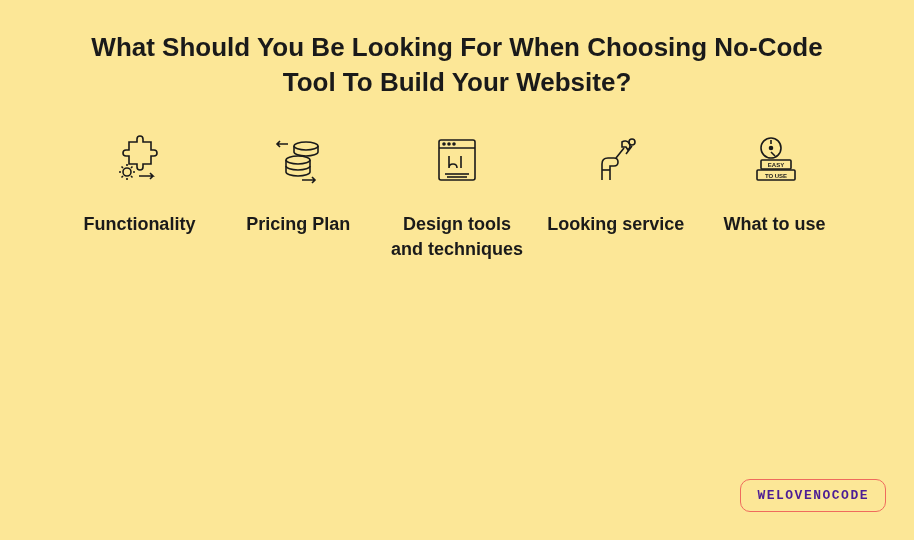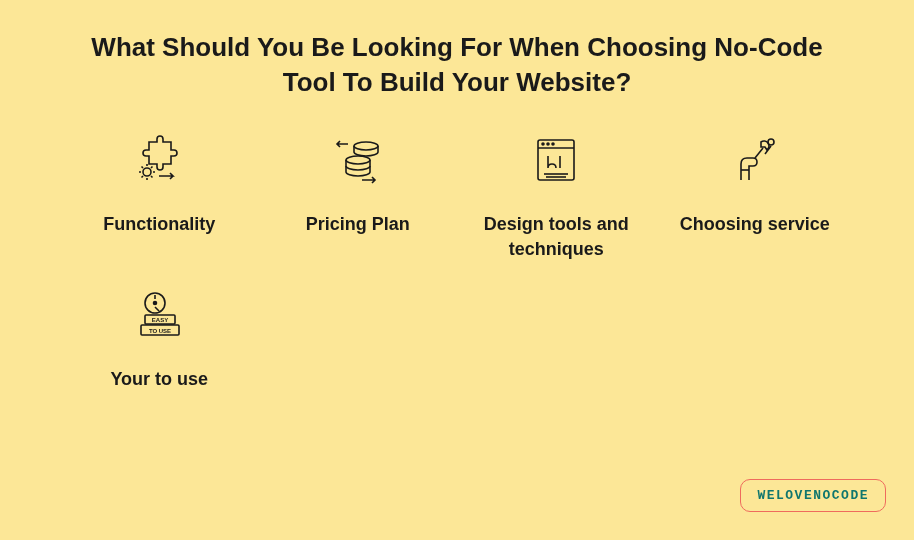--- a/index.html
+++ b/index.html
@@ -18,22 +18,22 @@
 .title {
   font-size: 26px;
   font-weight: 800;
   text-align: center;
   line-height: 1.35;
   margin-bottom: 32px;
   padding: 0 30px;
 }
 .grid {
   display: grid;
-  grid-template-columns: repeat(4, 1fr);
-  gap: 24px 20px;
+  grid-template-columns: repeat(5, 1fr);
+  gap: 40px 20px;
   padding: 0 30px;
 }
 .item {
   display: flex;
   flex-direction: column;
   align-items: center;
   text-align: center;
 }
 .icon-wrap {
   width: 56px;
@@ -46,21 +46,21 @@
 .label {
   font-size: 18px;
   font-weight: 600;
   line-height: 1.4;
 }
 .brand {
   position: absolute;
   bottom: 28px;
   right: 28px;
   border: 1.5px solid #ef6b5d;
-  color: #0f766e;
+  color: #4c1d95;
   border-radius: 10px;
   padding: 8px 16px;
   font-family: "Courier New", monospace;
   font-size: 13px;
   font-weight: 700;
   letter-spacing: 1.5px;
 }
 svg { stroke: #1a1a1a; stroke-width: 1.6; fill: none; }
 </style>
 </head>
@@ -118,34 +118,34 @@
       <div class="icon-wrap">
         <svg viewBox="0 0 56 56" width="56" height="56">
           <path d="M14 48 v-16 q0 -6 6 -6 h6 q4 0 4 4 t-4 4 h-4 v14"></path>
           <line x1="14" y1="38" x2="22" y2="38"></line>
           <path d="M28 26 l8 -10"></path>
           <path d="M34 10 a5 5 0 1 1 6 8 l-2 -3 -4 0 z"></path>
           <path d="M38 22 l6 -8"></path>
           <circle cx="44" cy="10" r="3"></circle>
         </svg>
       </div>
-      <div class="label">Choosing service</div>
+      <div class="label">Looking service</div>
     </div>
 
     <div class="item">
       <div class="icon-wrap">
         <svg viewBox="0 0 56 56" width="56" height="56">
           <circle cx="24" cy="16" r="10"></circle>
           <path d="M24 8 v4 M24 20 l4 4"></path>
           <circle cx="24" cy="16" r="1.5" fill="#1a1a1a"></circle>
           <rect x="14" y="28" width="30" height="9" rx="1"></rect>
           <text x="29" y="35" font-size="6" font-family="Arial" font-weight="bold" text-anchor="middle" fill="#1a1a1a" stroke="none">EASY</text>
           <rect x="10" y="38" width="38" height="10" rx="1"></rect>
           <text x="29" y="46" font-size="6" font-family="Arial" font-weight="bold" text-anchor="middle" fill="#1a1a1a" stroke="none">TO USE</text>
         </svg>
       </div>
-      <div class="label">Your to use</div>
+      <div class="label">What to use</div>
     </div>
 
   </div>
 </div>
 
 <div class="brand">WELOVENOCODE</div>
 
 </body></html>

